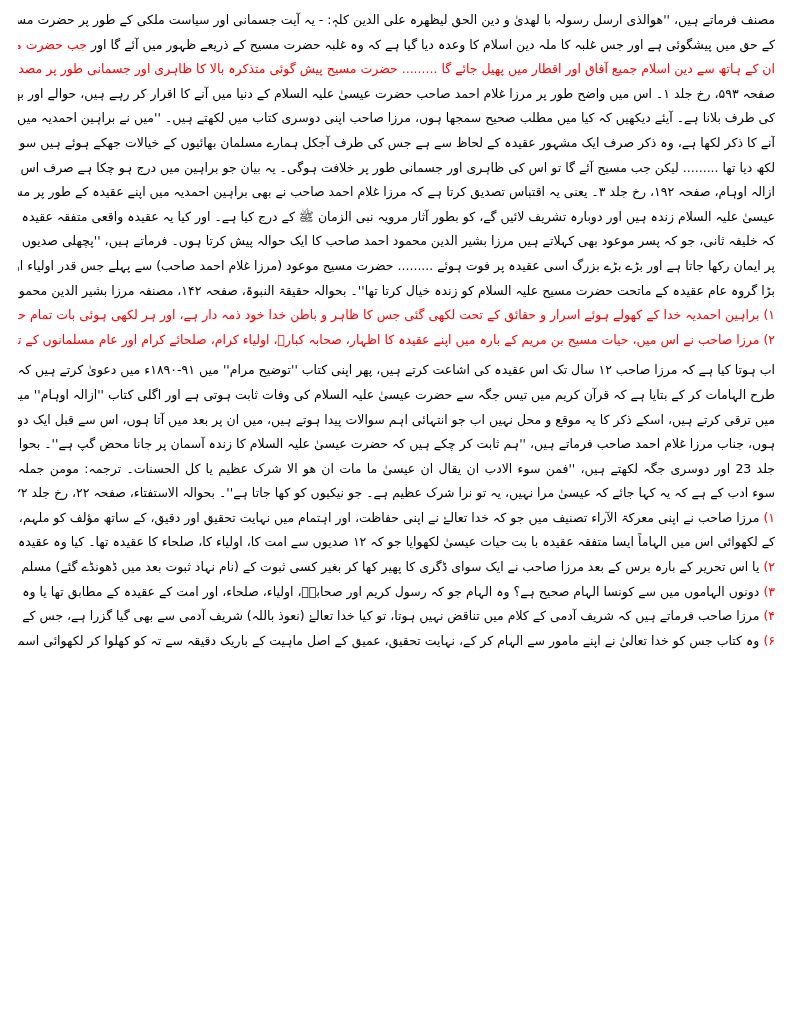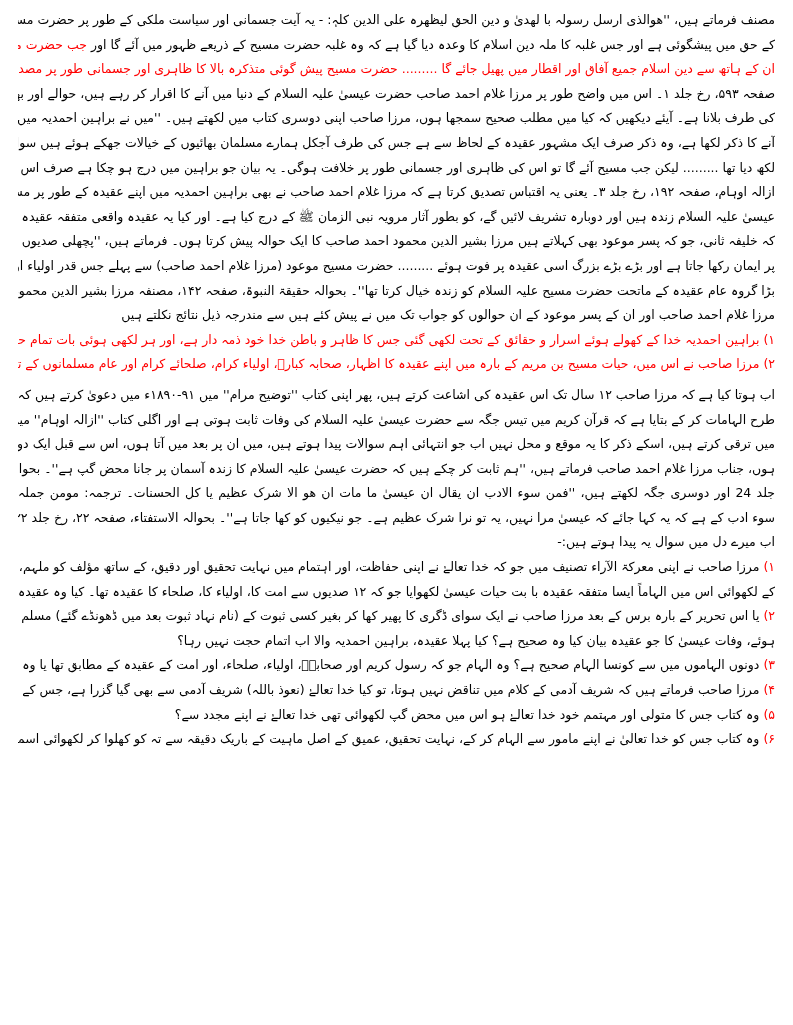--- a/index.html
+++ b/index.html
@@ -32,65 +32,59 @@
     <div class="line red">ان کے ہاتھ سے دین اسلام جمیع آفاق اور اقطار میں پھیل جائے گا ......... حضرت مسیح پیش گوئی متذکرہ بالا کا ظاہری اور جسمانی طور پر مصداق ہے'' بحوالہ براہین احمدیہ حصہ چہارم،</div>
     <div class="line">صفحہ ۵۹۳، رخ جلد ۱۔ اس میں واضح طور پر مرزا غلام احمد صاحب حضرت عیسیٰ علیہ السلام کے دنیا میں آنے کا اقرار کر رہے ہیں، حوالے اور بھی ہیں مگر اس جگہ مقصد بحث نہیں بلکہ حق</div>
     <div class="line">کی طرف بلانا ہے۔ آیئے دیکھیں کہ کیا میں مطلب صحیح سمجھا ہوں، مرزا صاحب اپنی دوسری کتاب میں لکھتے ہیں۔ ''میں نے براہین احمدیہ میں جو کچھ مسیح بن مریم کے دوبارہ دنیا میں</div>
     <div class="line">آنے کا ذکر لکھا ہے، وہ ذکر صرف ایک مشہور عقیدہ کے لحاظ سے ہے جس کی طرف آجکل ہمارے مسلمان بھائیوں کے خیالات جھکے ہوئے ہیں سوای ظاہری اعتقاد سے میں نے</div>
     <div class="line">لکھ دیا تھا ......... لیکن جب مسیح آئے گا تو اس کی ظاہری اور جسمانی طور پر خلافت ہوگی۔ یہ بیان جو براہین میں درج ہو چکا ہے صرف اس سرسری پیروی کی وجہ سے ہے''۔ بحوالہ</div>
     <div class="line">ازالہ اوہام، صفحہ ۱۹۲، رخ جلد ۳۔ یعنی یہ اقتباس تصدیق کرتا ہے کہ مرزا غلام احمد صاحب نے بھی براہین احمدیہ میں اپنے عقیدہ کے طور پر مسلمانوں کا ۱۲۰۰ سالہ عقیدہ کہ حضرت</div>
     <div class="line">عیسیٰ علیہ السلام زندہ ہیں اور دوبارہ تشریف لائیں گے، کو بطور آثار مرویہ نبی الزمان ﷺ کے درج کیا ہے۔ اور کیا یہ عقیدہ واقعی متفقہ عقیدہ تھا اس بارے میں، میں آپ کے پیشرو یعنی</div>
     <div class="line">کہ خلیفہ ثانی، جو کہ پسر موعود بھی کہلاتے ہیں مرزا بشیر الدین محمود احمد صاحب کا ایک حوالہ پیش کرتا ہوں۔ فرماتے ہیں، ''پچھلی صدیوں کے سب مسلمانوں میں مسیح کے زندہ ہونے</div>
     <div class="line">پر ایمان رکھا جاتا ہے اور بڑے بڑے بزرگ اسی عقیدہ پر فوت ہوئے ......... حضرت مسیح موعود (مرزا غلام احمد صاحب) سے پہلے جس قدر اولیاء اور صلحاء گذرے ان میں ایک</div>
     <div class="line last">بڑا گروہ عام عقیدہ کے ماتحت حضرت مسیح علیہ السلام کو زندہ خیال کرتا تھا''۔ بحوالہ حقیقۃ النبوۃ، صفحہ ۱۴۲، مصنفہ مرزا بشیر الدین محمود احمد صاحب</div>
-    <div class="line last">مرزا غلام احمد صاحب اور ان کے پسر موعود کے ان حوالوں کو جواب تک میں نے پیش کئے ہیں سے مندرجہ ذیل نتائج نکلتے ہیں</div>
   </div>
 
   <div>
     <div class="line last red">
       <span class="num">۱</span>) <span>براہین احمدیہ خدا کے کھولے ہوئے اسرار و حقائق کے تحت لکھی گئی جس کا ظاہر و باطن خدا خود ذمہ دار ہے، اور ہر لکھی ہوئی بات تمام حجت ہے!</span>
     </div>
     <div class="line red">
       <span class="num">۲</span>) <span>مرزا صاحب نے اس میں، حیات مسیح بن مریم کے بارہ میں اپنے عقیدہ کا اظہار، صحابہ کبارؓ، اولیاء کرام، صلحائے کرام اور عام مسلمانوں کے تیرہ سو سالوں کے عقیدہ کے مطابق</span>
     </div>
   </div>
 
   <div class="gap"></div>
 
   <div>
     <div class="line">اب ہوتا کیا ہے کہ مرزا صاحب ۱۲ سال تک اس عقیدہ کی اشاعت کرتے ہیں، پھر اپنی کتاب ''توضیح مرام'' میں ۹۱-۱۸۹۰ء میں دعویٰ کرتے ہیں کہ خدا تعالےٰ نے ان پر بارش کی</div>
     <div class="line">طرح الہامات کر کے بتایا ہے کہ قرآن کریم میں تیس جگہ سے حضرت عیسیٰ علیہ السلام کی وفات ثابت ہوتی ہے اور اگلی کتاب ''ازالہ اوہام'' میں یہ تیس جگہ بن گئی، کس طرح دعووں</div>
     <div class="line">میں ترقی کرتے ہیں، اسکے ذکر کا یہ موقع و محل نہیں اب جو انتہائی اہم سوالات پیدا ہوتے ہیں، میں ان پر بعد میں آتا ہوں، اس سے قبل ایک دو نہایت اہم حوالہ جات پیش کرنا چاہتا</div>
     <div class="line">ہوں، جناب مرزا غلام احمد صاحب فرماتے ہیں، ''ہم ثابت کر چکے ہیں کہ حضرت عیسیٰ علیہ السلام کا زندہ آسمان پر جانا محض گپ ہے''۔ بحوالہ براہین احمدیہ حصہ پنجم، صفحہ ۲۲۲، رخ</div>
-    <div class="line">جلد 24 اور دوسری جگہ لکھتے ہیں، ''فمن سوء الادب ان یقال ان عیسیٰ ما مات ان ھو الا شرک عظیم یا کل الحسنات۔ ترجمہ: مومن جملہ</div>
+    <div class="line">جلد 23 اور دوسری جگہ لکھتے ہیں، ''فمن سوء الادب ان یقال ان عیسیٰ ما مات ان ھو الا شرک عظیم یا کل الحسنات۔ ترجمہ: مومن جملہ</div>
     <div class="line last">سوء ادب کے ہے کہ یہ کہا جائے کہ عیسیٰ مرا نہیں، یہ تو نرا شرک عظیم ہے۔ جو نیکیوں کو کھا جاتا ہے''۔ بحوالہ الاستفتاء، صفحہ ۲۲، رخ جلد ۲۲۔</div>
-    <div class="line last">اب میرے دل میں سوال یہ پیدا ہوتے ہیں:-</div>
   </div>
 
   <div>
     <div class="line">
       <span class="num">۱</span><span class="num">)</span> <span>مرزا صاحب نے اپنی معرکۃ الآراء تصنیف میں جو کہ خدا تعالےٰ نے اپنی حفاظت، اور اہتمام میں نہایت تحقیق اور دقیق، کے ساتھ مؤلف کو ملہم، مجدد اور مامور کے درجہ پر فائز کر</span>
     </div>
     <div class="line last">کے لکھوائی اس میں الہاماً ایسا متفقہ عقیدہ با بت حیات عیسیٰ لکھوایا جو کہ ۱۲ صدیوں سے امت کا، اولیاء کا، صلحاء کا عقیدہ تھا۔ کیا وہ عقیدہ صحیح نہیں تھا؟</div>
 
     <div class="line">
       <span class="num">۲</span><span class="num">)</span> <span>یا اس تحریر کے بارہ برس کے بعد مرزا صاحب نے ایک سوای ڈگری کا پھیر کھا کر بغیر کسی ثبوت کے (نام نہاد ثبوت بعد میں ڈھونڈے گئے) مسلم امہ کے متفقہ عقیدہ کی نفی کرتے</span>
     </div>
-    <div class="line last">ہوئے، وفات عیسیٰ کا جو عقیدہ بیان کیا وہ صحیح ہے؟ کیا پہلا عقیدہ، براہین احمدیہ والا اب اتمام حجت نہیں رہا؟</div>
 
     <div class="line last">
       <span class="num">۳</span><span class="num">)</span> <span>دونوں الہاموں میں سے کونسا الہام صحیح ہے؟ وہ الہام جو کہ رسول کریم اور صحابہؓ، اولیاء، صلحاء، اور امت کے عقیدہ کے مطابق تھا یا وہ الہام جو کہ بالکل مخالف سمت میں تھا؟</span>
     </div>
 
     <div class="line">
       <span class="num">۴</span><span class="num">)</span> <span>مرزا صاحب فرماتے ہیں کہ شریف آدمی کے کلام میں تناقض نہیں ہوتا، تو کیا خدا تعالےٰ (نعوذ باللہ) شریف آدمی سے بھی گیا گزرا ہے، جس کے الہامات میں اتنا زیادہ تناقض</span>
     </div>
 
-    <div class="line last">
-      <span class="num">۵</span><span class="num">)</span> <span>وہ کتاب جس کا متولی اور مہتمم خود خدا تعالےٰ ہو اس میں محض گپ لکھوائی تھی خدا تعالےٰ نے اپنے مجدد سے؟</span>
-    </div>
 
     <div class="line">
       <span class="num">۶</span><span class="num">)</span> <span>وہ کتاب جس کو خدا تعالیٰ نے اپنے مامور سے الہام کر کے، نہایت تحقیق، عمیق کے اصل ماہیت کے باریک دقیقہ سے تہ کو کھلوا کر لکھوائی اسمیں شرک عظیم ہی لکھوا نا تھا، جیسا کہ</span>
     </div>
   </div>
 
 </div>
 
 </body></html>

